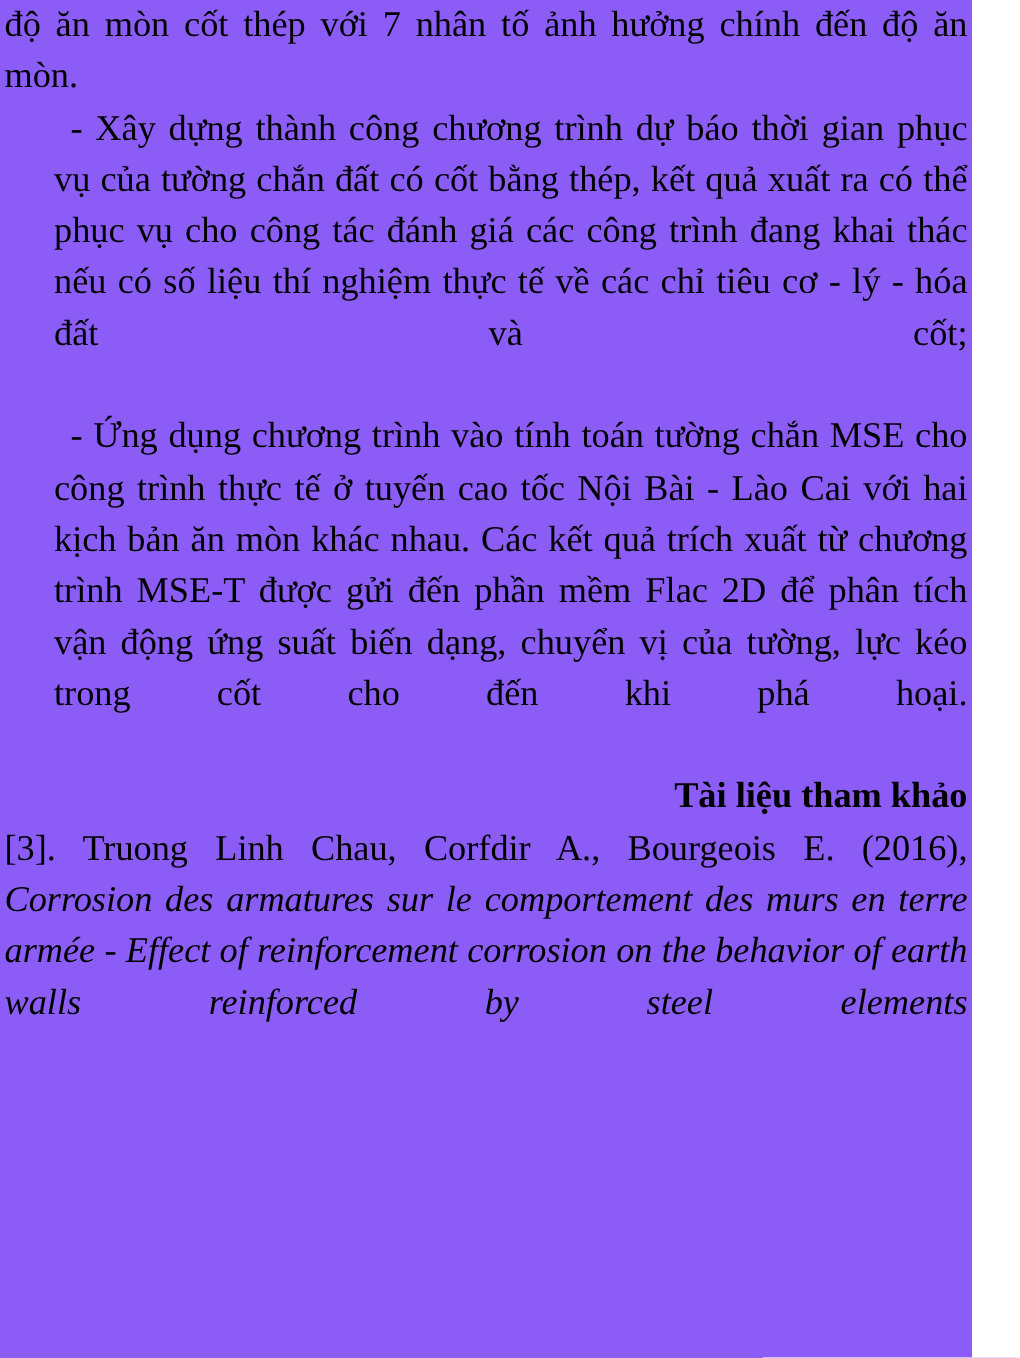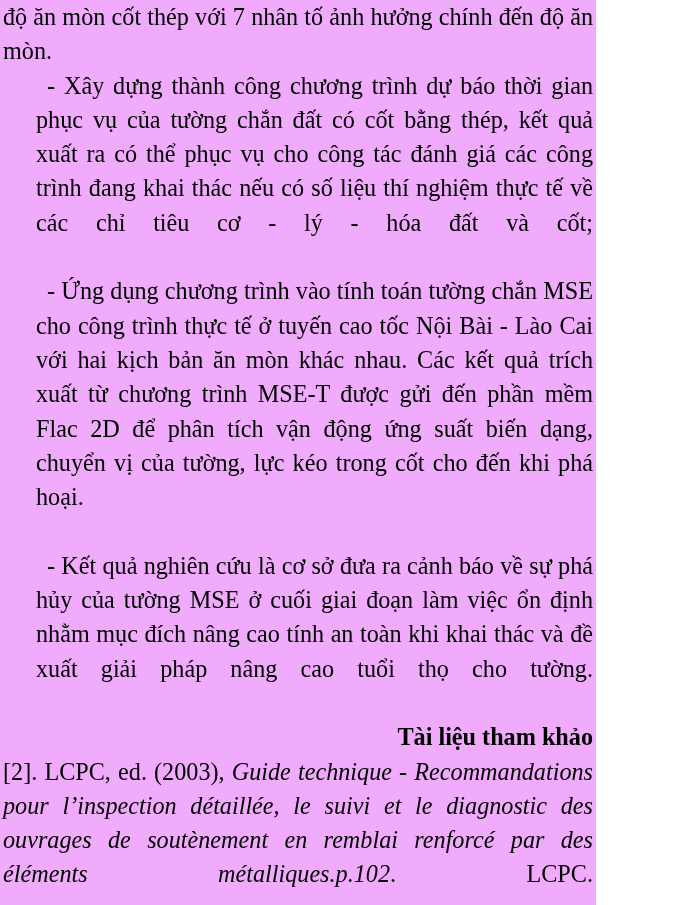--- a/index.html
+++ b/index.html
@@ -9,23 +9,23 @@
   }
   body {
     width: 680px;
     height: 905px;
     overflow: hidden;
     font-family: "Liberation Serif", "DejaVu Serif", serif;
     color: #000000;
   }
   #page {
     position: relative;
-    width: 596px;
+    width: 648px;
     height: 905px;
-    background: #f0abfc;
+    background: #8b5cf6;
     box-sizing: border-box;
     padding: 0 3px 0 3px;
   }
   .para {
     font-size: 24.2px;
     line-height: 34.3px;
     text-align: justify;
     text-justify: inter-word;
     margin: 0;
     padding: 0;
@@ -68,26 +68,22 @@
 <body>
 
 <div id="page">
 
   <p class="para nojust">độ ăn mòn cốt thép với 7 nhân tố ảnh hưởng chính đến độ ăn mòn.</p>
 
   <p class="para indent">- Xây dựng thành công chương trình dự báo thời gian phục vụ của tường chắn đất có cốt bằng thép, kết quả xuất ra có thể  phục vụ cho công tác đánh giá các công trình đang khai thác nếu có số liệu thí nghiệm thực tế về các chỉ tiêu cơ - lý - hóa đất và cốt;</p>
 
   <p class="para indent">- Ứng dụng chương trình vào tính toán tường chắn MSE cho công trình thực tế ở tuyến cao tốc Nội Bài - Lào Cai với hai kịch bản ăn mòn khác nhau. Các kết quả trích xuất từ chương trình MSE-T được gửi đến phần mềm Flac 2D để phân tích vận động ứng suất biến dạng, chuyển vị của tường, lực kéo trong cốt cho đến khi phá hoại.</p>
 
-  <p class="para indent">- Kết quả nghiên cứu là cơ sở đưa ra cảnh báo về sự phá hủy của tường MSE ở cuối giai đoạn làm việc ổn định nhằm mục đích nâng cao tính an toàn khi khai thác và đề xuất giải pháp nâng cao tuổi thọ cho tường.</p>
 
   <h2 class="heading">Tài liệu tham khảo</h2>
 
 
-  <p class="ref">
-    <span>[2].</span><span> LCPC, ed. (2003), </span><i>Guide technique - Recommandations pour l’inspection détaillée, le suivi et le diagnostic des ouvrages de soutènement en remblai renforcé par des éléments métalliques.p.102</i><span>. LCPC.</span>
-  </p>
 
   <p class="ref">
     <span>[3].</span><span> Truong Linh Chau, Corfdir A., Bourgeois E. (2016), </span><i>Corrosion des armatures sur le comportement des murs en terre armée - Effect of reinforcement corrosion on the behavior of earth walls reinforced by steel elements</i>
   </p>
 
 </div>
 
 </body></html>

